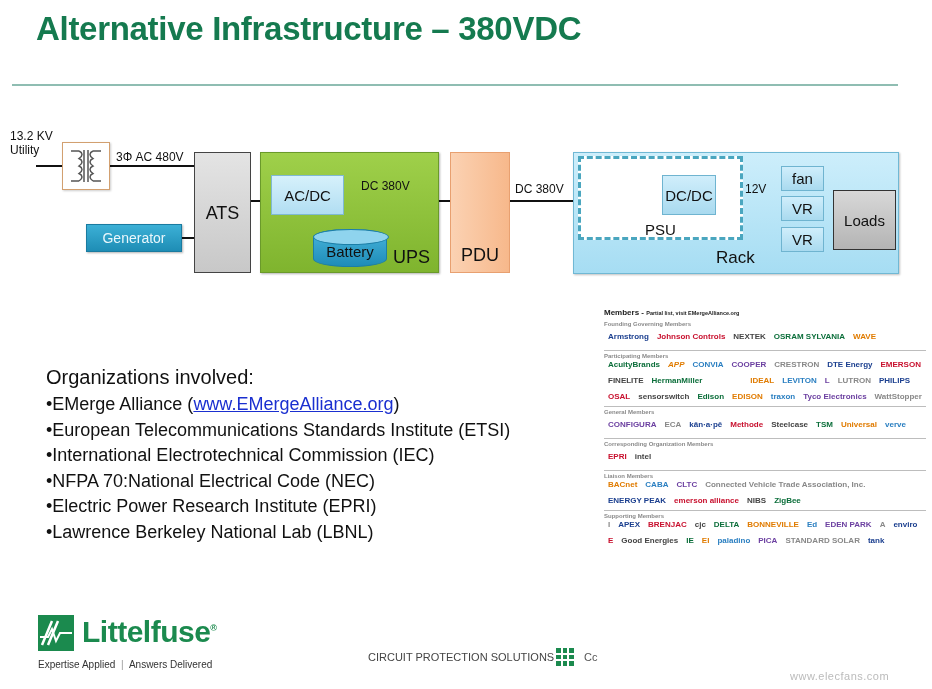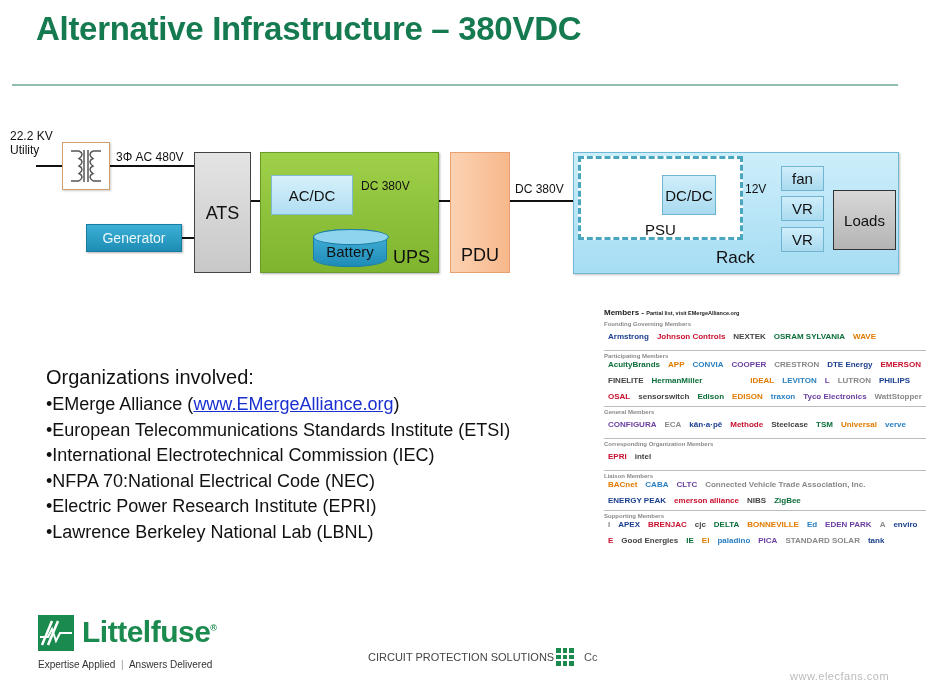--- a/index.html
+++ b/index.html
@@ -20,21 +20,21 @@
   .diagram { position: absolute; left: 0; top: 120px; width: 932px; height: 170px; }
   .diagram svg { position: absolute; left: 0; top: 0; }
   .lbl { position: absolute; font-size: 12px; color: #111; white-space: nowrap; line-height: 1; }
   .box {
     position: absolute; display: flex; align-items: center; justify-content: center;
     font-size: 15px; color: #111; line-height: 1;
   }
   .ats { left: 194px; top: 32px; width: 57px; height: 121px; background: linear-gradient(#e4e4e4, #c8c8c8); border: 1px solid #444; font-size: 18px; }
   .ups { left: 260px; top: 32px; width: 179px; height: 121px; background: linear-gradient(#9fd04a, #7fb42e); border: 1px solid #6a9a2a; box-shadow: 1px 1px 2px rgba(0,0,0,0.3); }
   .ups-label { position: absolute; right: 8px; bottom: 6px; font-size: 18px; }
-  .acdc { position: absolute; left: 10px; top: 22px; width: 82px; height: 40px; background: linear-gradient(#d6f1fb, #b1def2); border: 1px solid #7fb9d2; font-size: 15px; }
+  .acdc { position: absolute; left: 10px; top: 22px; width: 73px; height: 40px; background: linear-gradient(#d6f1fb, #b1def2); border: 1px solid #7fb9d2; font-size: 15px; }
   .battery {
     position: absolute; left: 52px; top: 76px; width: 74px; height: 38px;
     background: linear-gradient(#49b5dc, #1e8cb8); border-radius: 37px / 8px;
     border: 1px solid #1c7ea6; font-size: 15px; padding-top: 6px;
   }
   .battery::before {
     content: ""; position: absolute; left: -1px; top: -1px; width: 74px; height: 14px;
     border-radius: 50%; background: #8fd4ee; border: 1px solid #1c7ea6;
   }
   .battery span { position: relative; }
@@ -110,21 +110,21 @@
       <line x1="770" y1="58" x2="770" y2="119"></line>
       <line x1="770" y1="58" x2="780" y2="58"></line>
       <line x1="770" y1="88" x2="780" y2="88"></line>
       <line x1="770" y1="119" x2="780" y2="119"></line>
 
       <line x1="823" y1="88" x2="832" y2="88"></line>
       <line x1="823" y1="119" x2="832" y2="119"></line>
     </g>
   </svg>
 
-  <div class="lbl" style="left:10px; top:10px;">22.2 KV</div>
+  <div class="lbl" style="left:10px; top:10px;">13.2 KV</div>
   <div class="lbl" style="left:10px; top:24px;">Utility</div>
 
   <div class="transformer">
     <svg width="46" height="46">
       <g stroke="#555" stroke-width="1.5" fill="none">
         <path d="M8 8 H16 M8 38 H16"></path>
         <path d="M16 8 q6 3 0 7.5 q6 3 0 7.5 q6 3 0 7.5 q6 3 0 7.5"></path>
         <line x1="21" y1="7" x2="21" y2="39"></line>
         <line x1="25" y1="7" x2="25" y2="39"></line>
         <path d="M30 8 q-6 3 0 7.5 q-6 3 0 7.5 q-6 3 0 7.5 q-6 3 0 7.5"></path>
@@ -184,21 +184,21 @@
         <span class="logo" style="color: rgb(27, 63, 143);">Armstrong</span>
         <span class="logo" style="color: rgb(200, 16, 46);">Johnson Controls</span>
         <span class="logo" style="color: rgb(68, 68, 68);">NEXTEK</span>
         <span class="logo" style="color: rgb(11, 110, 58);">OSRAM SYLVANIA</span>
         <span class="logo" style="color: rgb(224, 123, 0);">WAVE</span>
       </div>
       <div class="mem-rule"></div>
       <div class="mem-section">Participating Members</div>
       <div class="logo-row">
         <span class="logo" style="color: rgb(11, 110, 58);">AcuityBrands</span>
-        <span class="logo" style="color: rgb(224, 123, 0);">APP</span>
+        <span class="logo" style="color: rgb(224, 123, 0); font-style: italic;">APP</span>
         <span class="logo" style="color: rgb(42, 127, 193);">CONVIA</span>
         <span class="logo" style="color: rgb(107, 63, 160);">COOPER</span>
         <span class="logo" style="color: rgb(136, 136, 136);">CRESTRON</span>
         <span class="logo" style="color: rgb(27, 63, 143);">DTE Energy</span>
         <span class="logo" style="color: rgb(200, 16, 46);">EMERSON</span>
         <span class="logo" style="color: rgb(68, 68, 68);">FINELITE</span>
         <span class="logo" style="color: rgb(11, 110, 58);">HermanMiller</span>
         <span class="logo" style="color: rgb(224, 123, 0); padding-left: 40px;">IDEAL</span>
         <span class="logo" style="color: rgb(42, 127, 193);">LEVITON</span>
         <span class="logo" style="color: rgb(107, 63, 160);">L</span>

